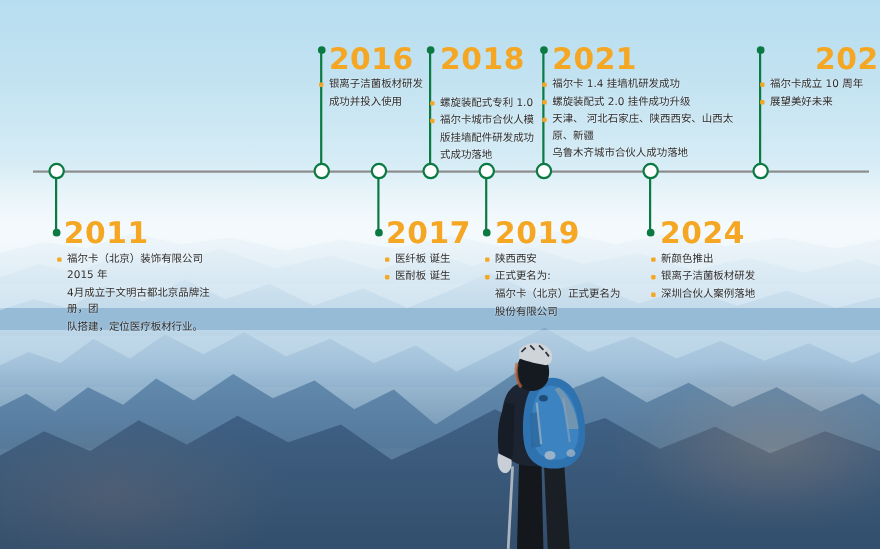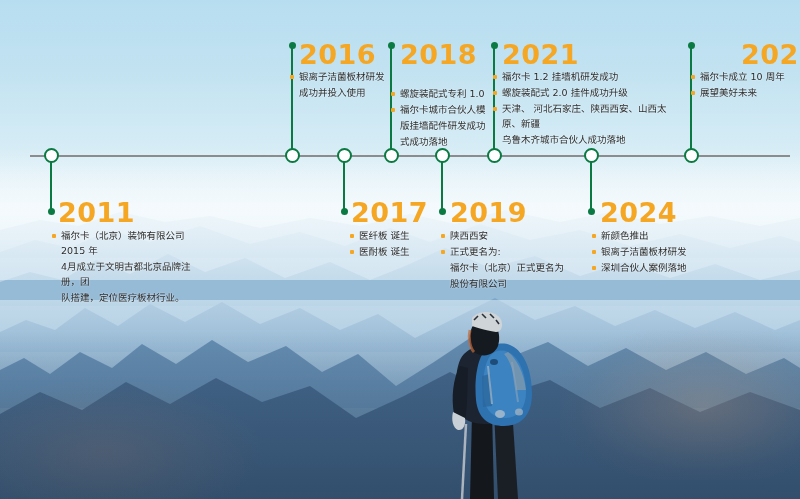--- a/index.html
+++ b/index.html
@@ -242,21 +242,21 @@
     </div>
     <div class="year" style="left: 450px; top: 199px;">2019</div>
     <div class="bullets" style="left: 441px; top: 228px; width: 130px;">
       <div class="bul">陕西西安</div>
       <div class="bul">正式更名为:</div>
       <div class="bul nb">福尔卡（北京）正式更名为</div>
       <div class="bul nb">股份有限公司</div>
     </div>
     <div class="year" style="left: 502px; top: 41px;">2021</div>
     <div class="bullets" style="left: 493px; top: 69px; width: 180px;">
-      <div class="bul">福尔卡 1.2 挂墙机研发成功</div>
+      <div class="bul">福尔卡 1.4 挂墙机研发成功</div>
       <div class="bul">螺旋装配式 2.0 挂件成功升级</div>
       <div class="bul">天津、 河北石家庄、陕西西安、山西太原、新疆</div>
       <div class="bul nb">乌鲁木齐城市合伙人成功落地</div>
     </div>
     <div class="year" style="left: 600px; top: 199px;">2024</div>
     <div class="bullets" style="left: 592px; top: 228px; width: 150px;">
       <div class="bul">新颜色推出</div>
       <div class="bul">银离子洁菌板材研发</div>
       <div class="bul">深圳合伙人案例落地</div>
     </div>

